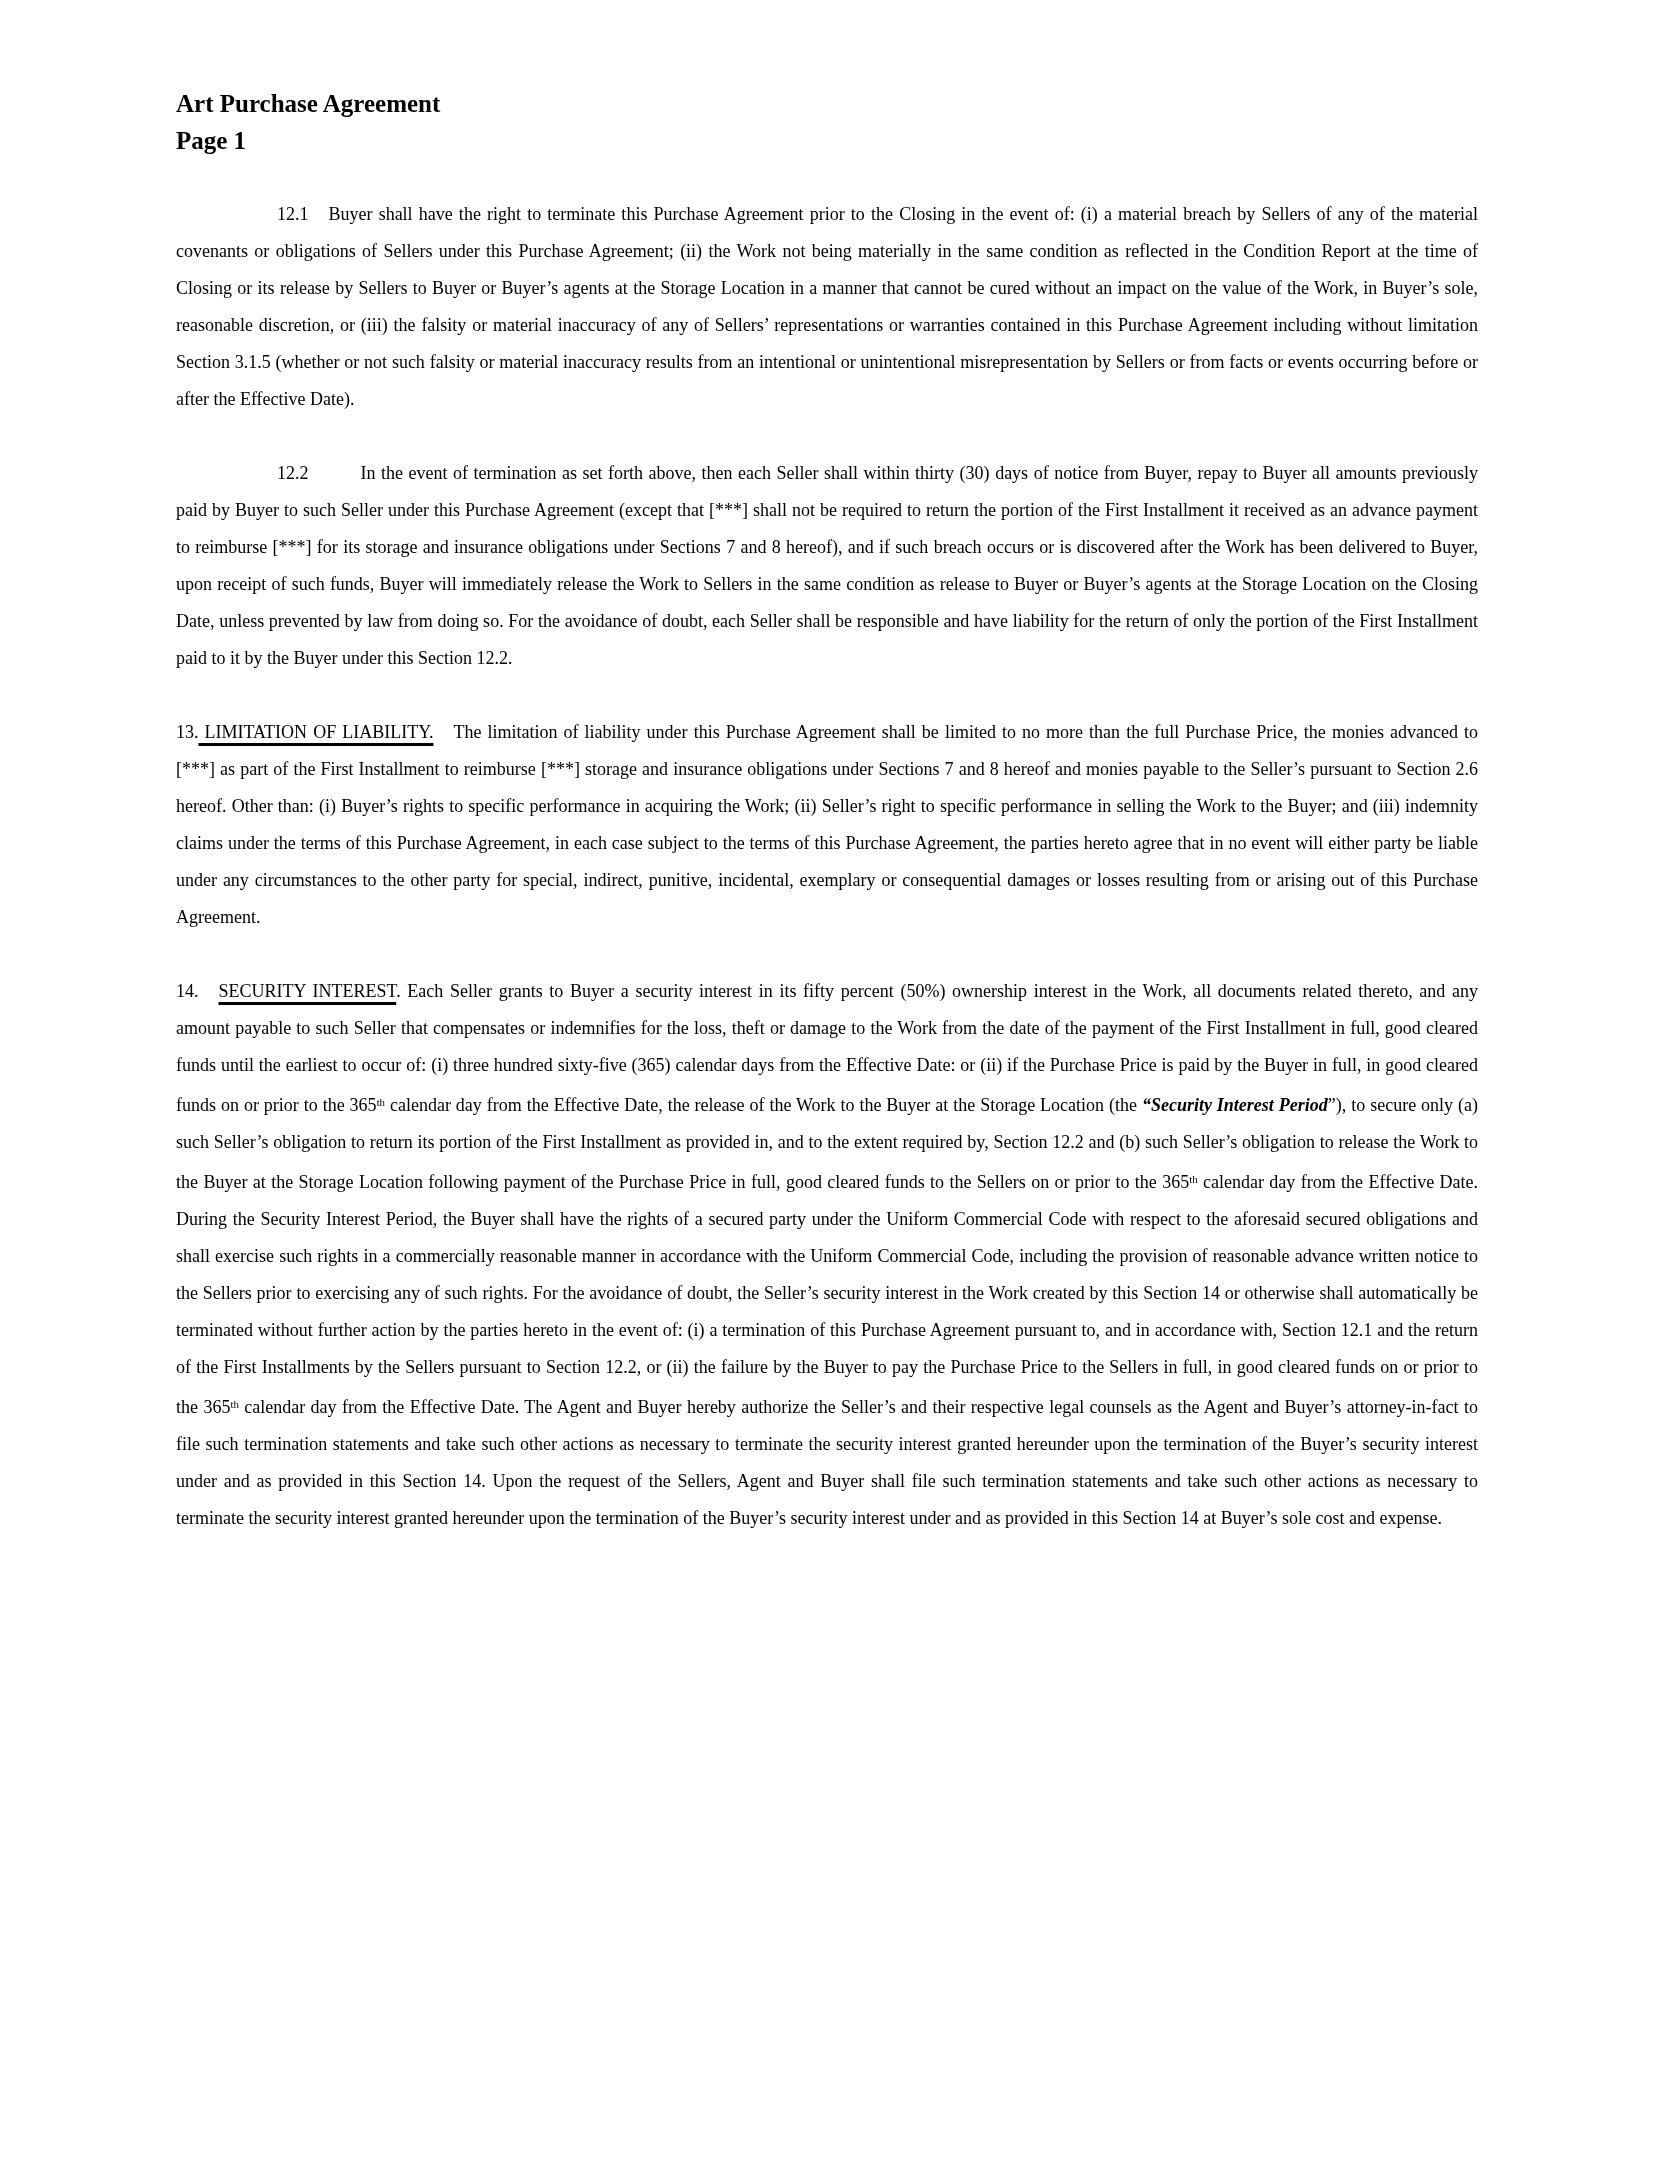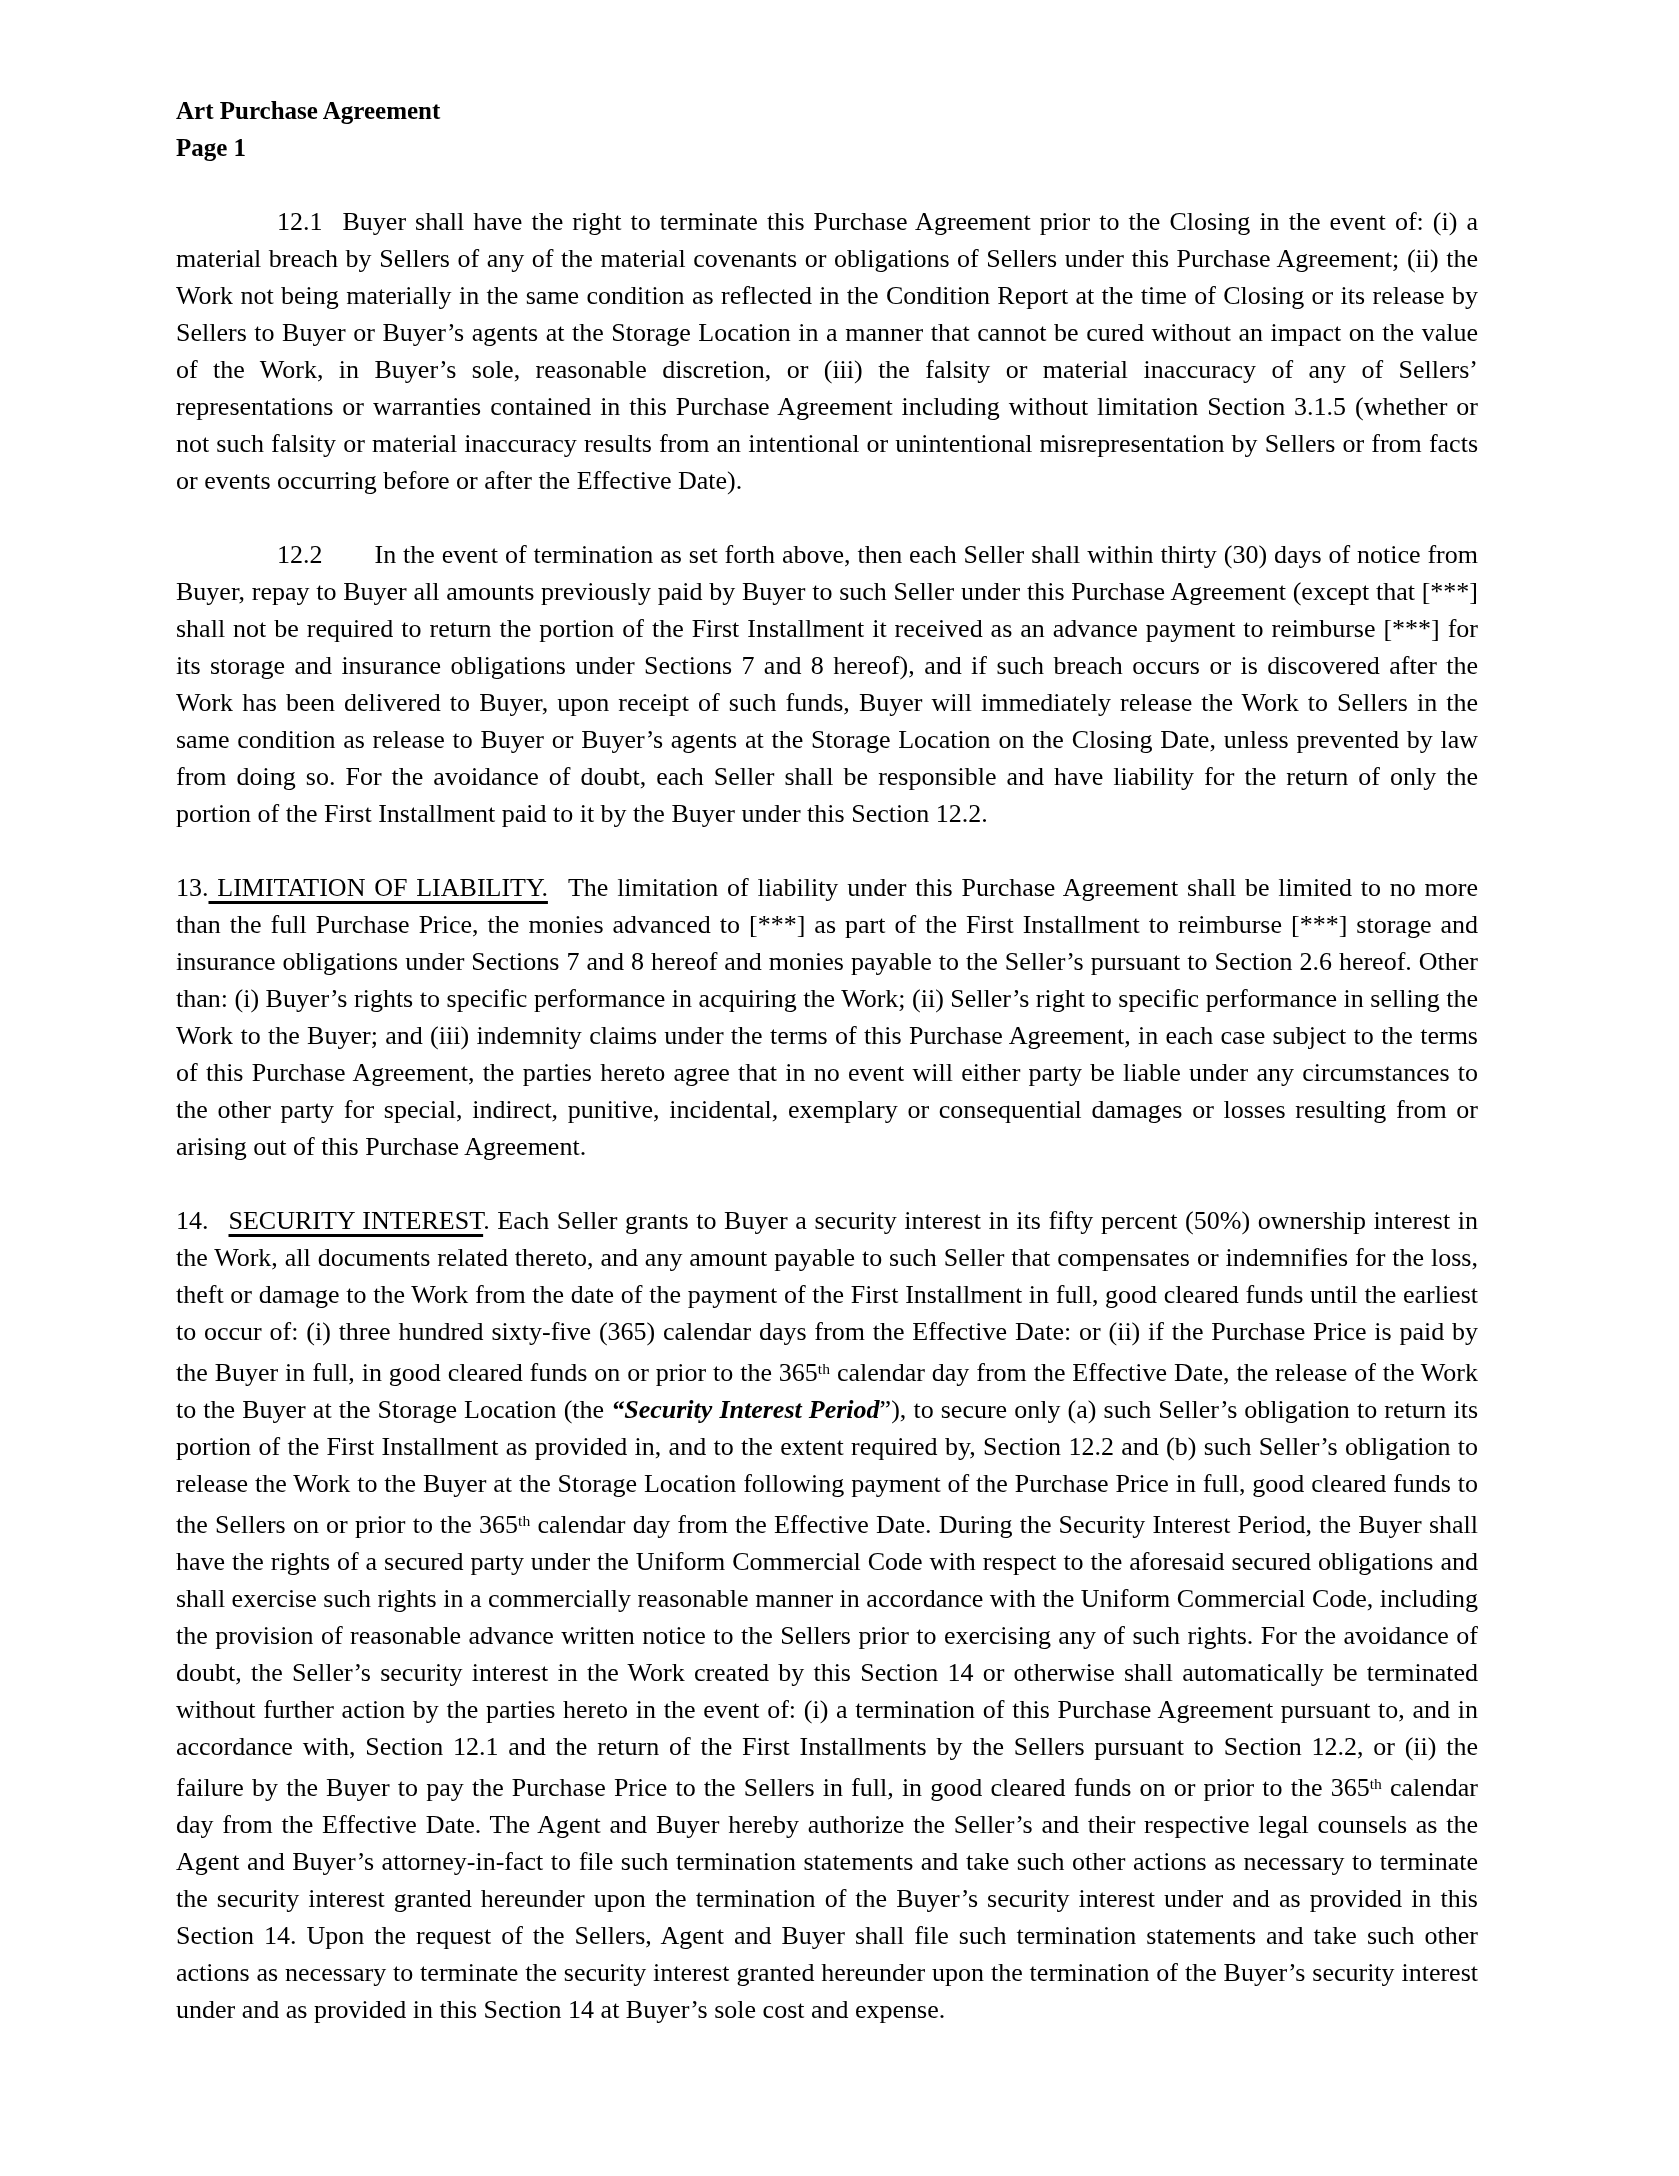--- a/index.html
+++ b/index.html
@@ -11,32 +11,32 @@
     width: 1680px;
     height: 2176px;
     position: relative;
     overflow: hidden;
     font-family: "Liberation Serif", "DejaVu Serif", serif;
     color: #000000;
   }
   .page-content {
     position: absolute;
     left: 176px;
-    top: 92px;
+    top: 85px;
     width: 1302px;
   }
   .doc-header {
     font-weight: bold;
     font-size: 25px;
     line-height: 37px;
     margin-bottom: 37px;
     text-align: left;
   }
   p.body-para {
-    font-size: 26px;
+    font-size: 18px;
     line-height: 37px;
     margin: 0 0 37px 0;
     text-align: justify;
     text-justify: inter-word;
   }
   p.body-para.indent {
     text-indent: 101px;
   }
   .run-b  { font-weight: normal; }
   .run-bu {

